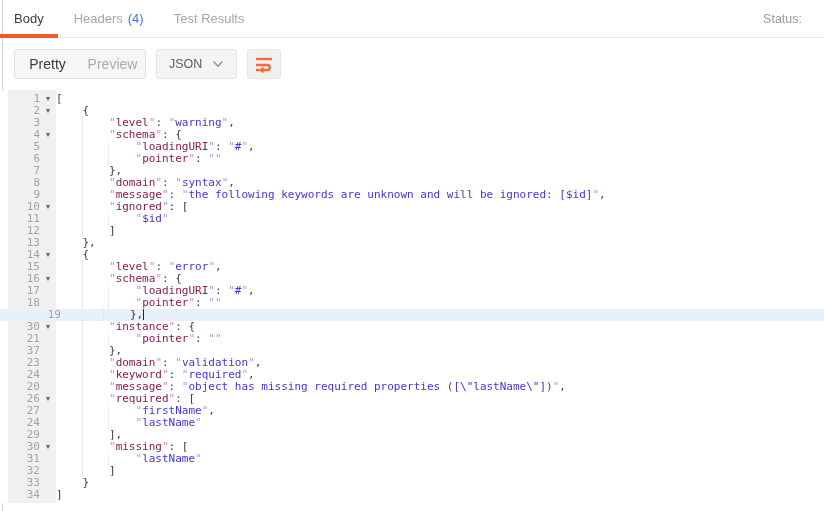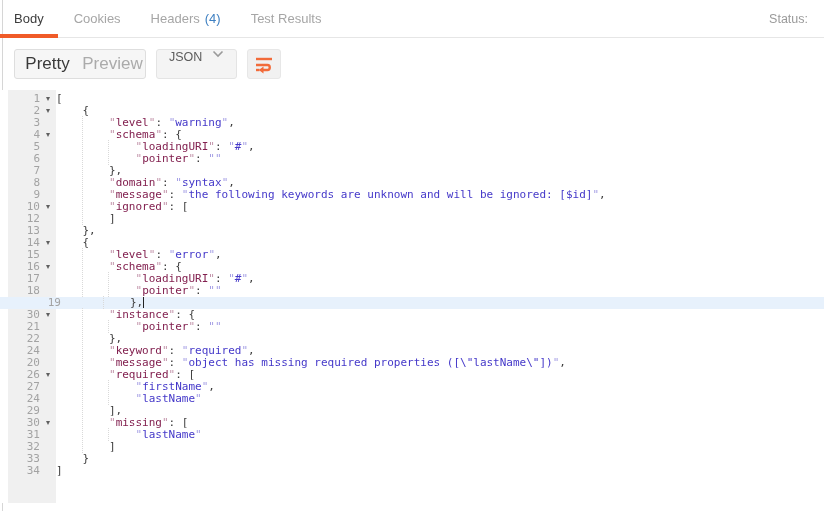--- a/index.html
+++ b/index.html
@@ -12,34 +12,34 @@
 
   
   .tabbar { position:relative; height:38px; border-bottom:1px solid #e6e6e6;
             display:flex; align-items:center; padding-left:14px; }
   .tab { position:relative; height:38px; display:flex; align-items:center;
          margin-right:30px; font-size:13px; color:#a6a6a6; cursor:default; }
   .tab.active { color:#3c3c3c; }
   .tab.active::after { content:""; position:absolute; left:-14px; right:-14px; bottom:0;
          height:4px; background:#f05b28; }
   .tab .count { color:#3d7fc1; margin-left:5px; }
-  .statusbox { position:absolute; right:10px; top:0; height:38px; display:flex;
+  .statusbox { position:absolute; right:16px; top:0; height:38px; display:flex;
          align-items:center; font-size:12.5px; }
   .statusbox .slabel { color:#9a9a9a; margin-right:6px; }
   .statusbox .svalue { color:#3d7fc1; }
 
   
   .toolbar { height:52px; display:flex; align-items:center; padding-left:14px; }
   .seggroup { display:flex; height:30px; border:1px solid #dedede; background:#f6f6f6;
          border-radius:3px; overflow:hidden; }
   .seg { width:65px; display:flex; align-items:center; justify-content:center;
-         font-size:17px; color:#ababab; cursor:default; }
+         font-size:14px; color:#ababab; cursor:default; }
   .seg.active { color:#3a3a3a; }
   .langdrop { margin-left:10px; height:30px; padding:0 12px; background:#f4f4f4;
-         border:1px solid #e4e4e4; border-radius:3px; display:flex; align-items:flex-start;
+         border:1px solid #e4e4e4; border-radius:3px; display:flex; align-items:center;
          font-size:12.5px; color:#5c5c5c; }
   .langdrop svg { margin-left:10px; display:block; }
   .wrapbtn { margin-left:10px; height:30px; width:34px; background:#f1f1f1;
          border:1px solid #e7e7e7; border-radius:3px; display:flex; align-items:center;
          justify-content:center; }
   .wrapbtn svg { display:block; }
 
   
   .editor { position:relative; height:413px; padding-top:3px;
          background:linear-gradient(to right, #ffffff 0 8px, #f0f0f0 8px 56px, #ffffff 56px);
@@ -64,23 +64,20 @@
 <body>
 
 <div class="window">
   <div class="left-divider"></div>
 
   <div class="tabbar">
     <div class="tab active">
       <span>Body</span>
     </div>
     <div class="tab">
-      <span>Cookies</span>
-    </div>
-    <div class="tab">
       <span>Headers</span>
       <span class="count">(4)</span>
     </div>
     <div class="tab">
       <span>Test Results</span>
     </div>
     <div class="statusbox">
       <span class="slabel">Status:</span>
     </div>
   </div>
@@ -172,20 +169,27 @@
       </div>
       <div class="crow">
         <span class="gut">
           <span class="num">10</span>
           <span class="fold">▾</span>
         </span>
         <span class="code"><span class="ind">    </span><span class="ind g">    </span><span class="k"><span class="q">"</span>ignored<span class="q">"</span></span><span class="p">: [</span></span>
       </div>
       <div class="crow">
         <span class="gut">
+          <span class="num">11</span>
+          <span class="fold"></span>
+        </span>
+        <span class="code"><span class="ind">    </span><span class="ind g">    </span><span class="ind g">    </span><span class="v"><span class="q">"</span>$id<span class="q">"</span></span></span>
+      </div>
+      <div class="crow">
+        <span class="gut">
           <span class="num">12</span>
           <span class="fold"></span>
         </span>
         <span class="code"><span class="ind">    </span><span class="ind g">    </span><span class="p">]</span></span>
       </div>
       <div class="crow">
         <span class="gut">
           <span class="num">13</span>
           <span class="fold"></span>
         </span>
@@ -242,27 +246,34 @@
       </div>
       <div class="crow">
         <span class="gut">
           <span class="num">21</span>
           <span class="fold"></span>
         </span>
         <span class="code"><span class="ind">    </span><span class="ind g">    </span><span class="ind g">    </span><span class="k"><span class="q">"</span>pointer<span class="q">"</span></span><span class="p">: </span><span class="v"><span class="q">"</span><span class="q">"</span></span></span>
       </div>
       <div class="crow">
         <span class="gut">
-          <span class="num">22</span>
+          <span class="num">37</span>
           <span class="fold"></span>
         </span>
         <span class="code"><span class="ind">    </span><span class="ind g">    </span><span class="p">},</span></span>
       </div>
       <div class="crow">
         <span class="gut">
+          <span class="num">23</span>
+          <span class="fold"></span>
+        </span>
+        <span class="code"><span class="ind">    </span><span class="ind g">    </span><span class="k"><span class="q">"</span>domain<span class="q">"</span></span><span class="p">: </span><span class="v"><span class="q">"</span>validation<span class="q">"</span></span><span class="p">,</span></span>
+      </div>
+      <div class="crow">
+        <span class="gut">
           <span class="num">24</span>
           <span class="fold"></span>
         </span>
         <span class="code"><span class="ind">    </span><span class="ind g">    </span><span class="k"><span class="q">"</span>keyword<span class="q">"</span></span><span class="p">: </span><span class="v"><span class="q">"</span>required<span class="q">"</span></span><span class="p">,</span></span>
       </div>
       <div class="crow">
         <span class="gut">
           <span class="num">20</span>
           <span class="fold"></span>
         </span>

